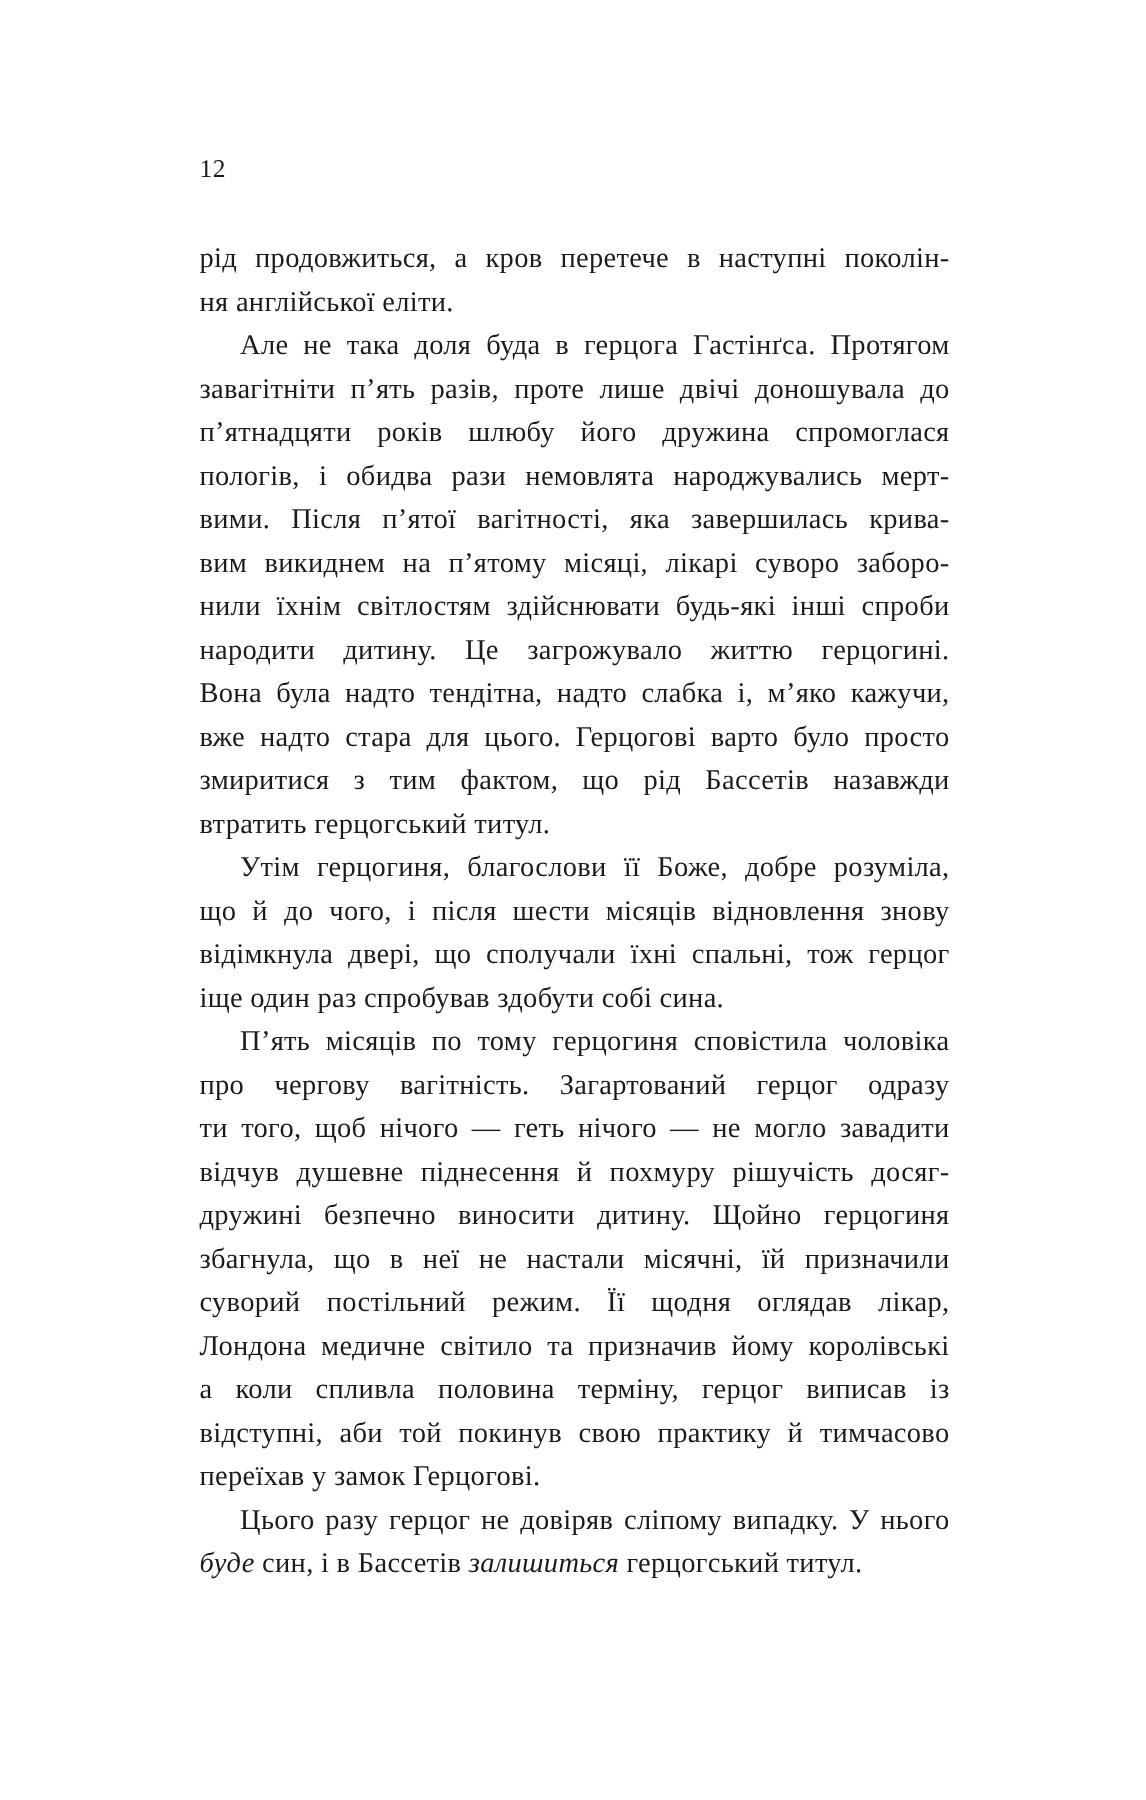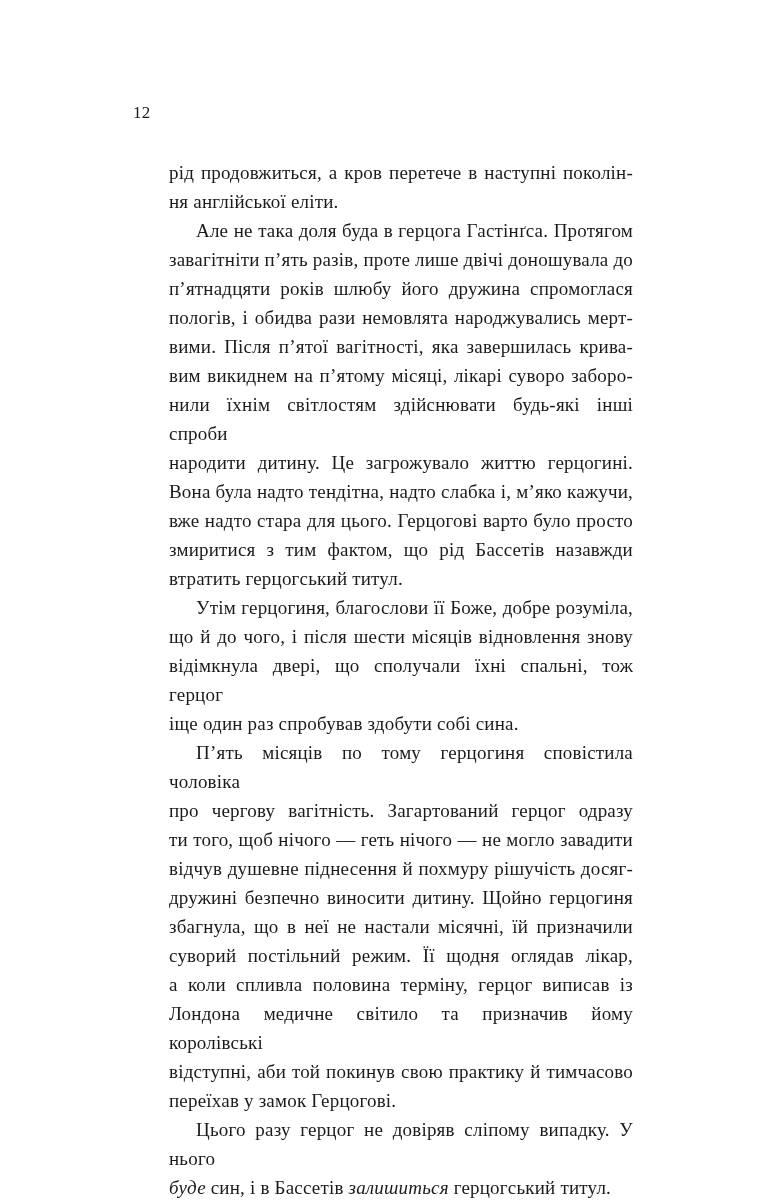--- a/index.html
+++ b/index.html
@@ -31,21 +31,20 @@
       line-height: 29px;
       letter-spacing: 0.2px;
     }
     .paragraph {
       margin: 0;
     }
     .line {
       text-align: justify;
       text-align-last: justify;
       white-space: normal;
-      margin-left: 36px;
     }
     .line.last {
       text-align-last: left;
     }
     .line.first {
       text-indent: 27px;
     }
     .italic {
       font-style: italic;
     }
@@ -81,22 +80,22 @@
         <div class="line last"><span>іще один раз спробував здобути собі сина.</span></div>
       </div>
       <div class="paragraph">
         <div class="line first"><span>П’ять місяців по тому герцогиня сповістила чоловіка</span></div>
         <div class="line"><span>про чергову вагітність. Загартований герцог одразу</span></div>
         <div class="line"><span>ти того, щоб нічого — геть нічого — не могло завадити</span></div>
         <div class="line"><span>відчув душевне піднесення й похмуру рішучість досяг-</span></div>
         <div class="line"><span>дружині безпечно виносити дитину. Щойно герцогиня</span></div>
         <div class="line"><span>збагнула, що в неї не настали місячні, їй призначили</span></div>
         <div class="line"><span>суворий постільний режим. Її щодня оглядав лікар,</span></div>
+        <div class="line"><span>Лондона медичне світило та призначив йому королівські</span></div>
         <div class="line"><span>а коли спливла половина терміну, герцог виписав із</span></div>
-        <div class="line"><span>Лондона медичне світило та призначив йому королівські</span></div>
         <div class="line"><span>відступні, аби той покинув свою практику й тимчасово</span></div>
         <div class="line last"><span>переїхав у замок Герцогові.</span></div>
       </div>
       <div class="paragraph">
         <div class="line first"><span>Цього разу герцог не довіряв сліпому випадку. У нього</span></div>
         <div class="line last"><span class="italic">буде</span><span> син, і в Бассетів </span><span class="italic">залишиться</span><span> герцогський титул.</span></div>
       </div>
     </div>
 </div>
 

